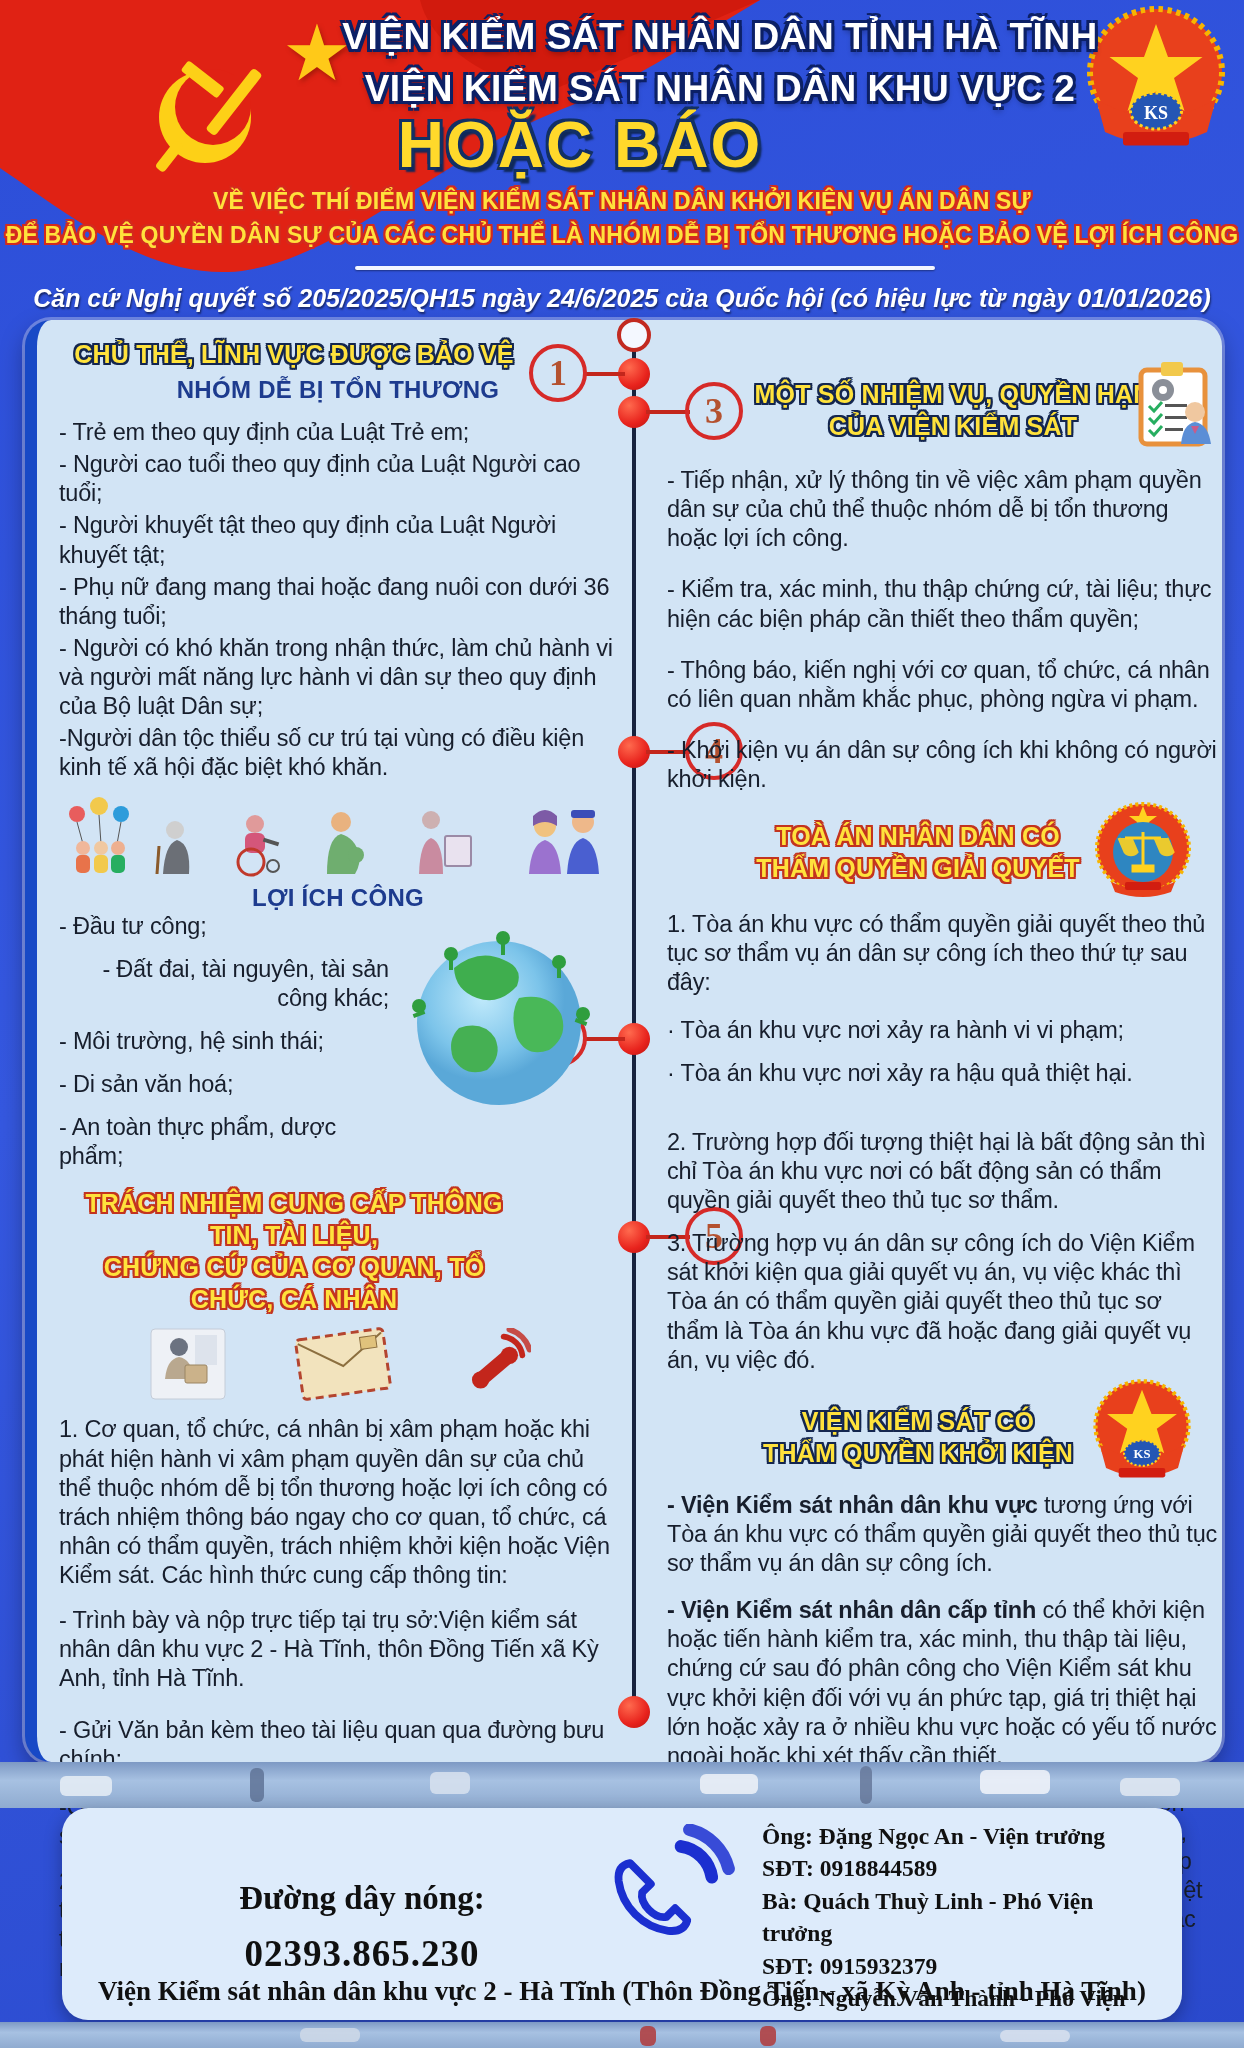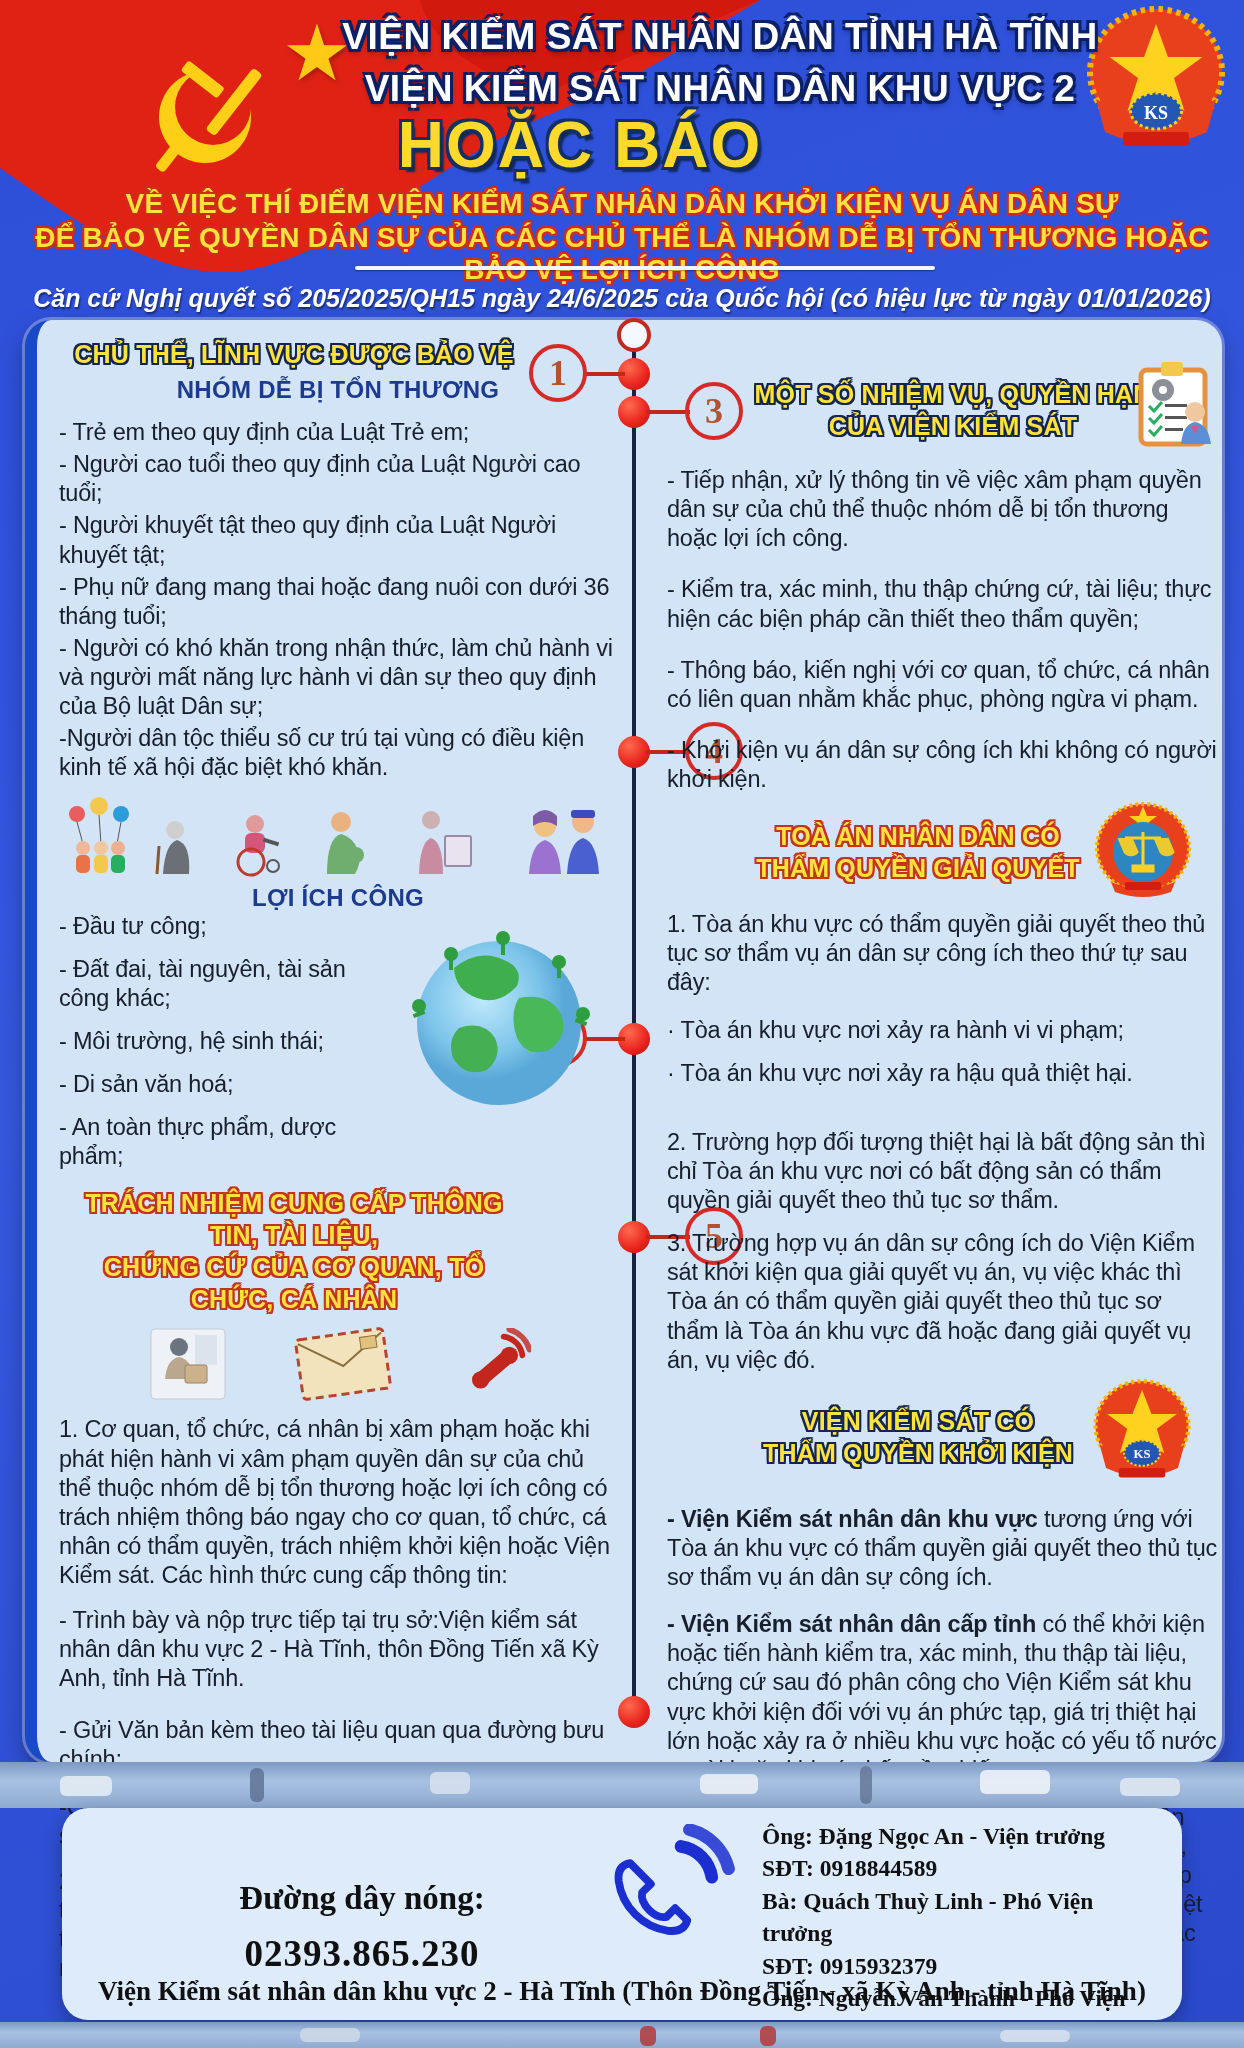--- a/index.html
+++ b/index.html
@@ -5,21 +5,21 @@
   html,body{margin:0;padding:0;}
   body{width:1244px;height:2048px;position:relative;overflow:hidden;
        font-family:"Liberation Sans","DejaVu Sans",sans-serif;
        background:linear-gradient(160deg,#2c4ed8 0%,#3558e0 45%,#2a49cc 100%);}
   .abs{position:absolute;}
   
   .org-line{color:#ffffff;font-weight:bold;font-size:37px;letter-spacing:.5px;text-align:center;
      text-shadow:-3px -3px 0 #0c2066,3px -3px 0 #0c2066,-3px 3px 0 #0c2066,3px 3px 0 #0c2066,0 4px 6px rgba(0,0,0,.45);}
   .big-title{color:#ffd92b;font-weight:bold;font-size:64px;letter-spacing:2px;text-align:center;
      text-shadow:-3px -3px 0 #123064,3px -3px 0 #123064,-3px 3px 0 #123064,4px 5px 2px #10295a;}
-  .subtitle{color:#ffe23c;font-weight:bold;font-size:28px;text-align:center;letter-spacing:.2px;
+  .subtitle{color:#ffe23c;font-weight:bold;font-size:23px;text-align:center;letter-spacing:.2px;
      text-shadow:-2px -2px 0 #d42a1e,2px -2px 0 #d42a1e,-2px 2px 0 #d42a1e,2px 2px 0 #d42a1e,0 -2px 0 #d42a1e,0 2px 0 #d42a1e,-2px 0 0 #d42a1e,2px 0 0 #d42a1e;}
   .legal{color:#ffffff;font-weight:bold;font-style:italic;font-size:25px;text-align:center;text-shadow:1px 2px 2px rgba(0,0,0,.5);}
   .hr-white{height:4px;background:#f3f6ff;border-radius:2px;box-shadow:0 1px 2px rgba(0,0,0,.4);}
   
   .panel{background:#d2e4f5;border-radius:26px;border-left:12px solid #1849c6;
          box-shadow:0 0 0 3px rgba(255,255,255,.30),0 10px 24px rgba(0,0,0,.35);}
   .col{position:absolute;}
   .head-yellow{color:#ffe23c;font-weight:bold;font-size:25px;line-height:1.28;text-align:center;letter-spacing:.2px;
      text-shadow:-2px -2px 0 #14264f,2px -2px 0 #14264f,-2px 2px 0 #14264f,2px 2px 0 #14264f,0 -2px 0 #14264f,0 2px 0 #14264f,-2px 0 0 #14264f,2px 0 0 #14264f;}
   .head-yellow.redline{text-shadow:-2px -2px 0 #c3341f,2px -2px 0 #c3341f,-2px 2px 0 #c3341f,2px 2px 0 #c3341f,0 -2px 0 #c3341f,0 2px 0 #c3341f,-2px 0 0 #c3341f,2px 0 0 #c3341f;}
@@ -180,21 +180,21 @@
           <rect x="512" y="18" width="24" height="8" rx="3" fill="#3b4db8"></rect>
         <path d="M508,82 Q510,50 524,46 Q538,50 540,82 Z" fill="#4a5fd0"></path>
       </g>
     </svg>
 
     <div class="head-blue" style="margin-top:2px;">LỢI ÍCH CÔNG</div>
 
     <div style="position:relative;">
       <div class="body-txt" style="margin-top:0;width:330px;">
         <div class="item" style="margin-bottom:14px;">- Đầu tư công;</div>
-        <div class="item" style="margin-bottom:14px;">- Đất đai, tài nguyên, tài sản công khác;</div>
+        <div class="item" style="margin-bottom:14px;text-align:right;">- Đất đai, tài nguyên, tài sản công khác;</div>
         <div class="item" style="margin-bottom:14px;">- Môi trường, hệ sinh thái;</div>
         <div class="item" style="margin-bottom:14px;">- Di sản văn hoá;</div>
         <div class="item" style="margin-bottom:14px;">- An toàn thực phẩm, dược phẩm;</div>
       </div>
 
       <svg class="abs" style="left:340px;top:6px;" width="200" height="200" viewBox="0 0 200 200">
         <defs>
           <radialGradient id="sea" cx="40%" cy="35%">
               <stop offset="0%" stop-color="#bfe9fb"></stop>
               <stop offset="70%" stop-color="#7cc4ea"></stop>
@@ -330,21 +330,21 @@
         <ellipse cx="52" cy="44" rx="44" ry="42" fill="#e8401c"></ellipse>
         <ellipse cx="52" cy="44" rx="44" ry="42" fill="none" stroke="#f7b500" stroke-width="4" stroke-dasharray="3,3"></ellipse>
         <polygon points="52,10 61,33 85,33 66,47 73,70 52,57 31,70 38,47 19,33 43,33" fill="#ffd21f"></polygon>
         <path d="M12,62 Q52,86 92,62 L86,84 Q52,100 18,84 Z" fill="#e8401c"></path>
         <ellipse cx="52" cy="70" rx="17" ry="12" fill="#2456b4" stroke="#ffd21f" stroke-width="2" stroke-dasharray="2,2"></ellipse>
         <text x="52" y="75" text-anchor="middle" font-size="12" font-weight="bold" fill="#ffffff" font-family="Liberation Serif,serif">KS</text>
         <rect x="30" y="84" width="44" height="9" rx="2" fill="#d21d10"></rect>
       </svg>
     </div>
 
-    <div class="body-txt" style="margin-top:20px;">
+    <div class="body-txt" style="margin-top:6px;">
       <b>- Viện Kiểm sát nhân dân khu vực</b><span> tương ứng với Tòa án khu vực có thẩm quyền giải quyết theo thủ tục sơ thẩm vụ án dân sự công ích.</span>
     </div>
     <div class="body-txt" style="margin-top:18px;">
       <b>- Viện Kiểm sát nhân dân cấp tỉnh</b><span> có thể khởi kiện hoặc tiến hành kiểm tra, xác minh, thu thập tài liệu, chứng cứ sau đó phân công cho Viện Kiểm sát khu vực khởi kiện đối với vụ án phức tạp, giá trị thiệt hại lớn hoặc xảy ra ở nhiều khu vực hoặc có yếu tố nước ngoài hoặc khi xét thấy cần thiết.</span>
     </div>
     <div class="body-txt" style="margin-top:18px;">
       <b>-Viện Kiểm sát nhân dân tối cao</b><span> có thể khởi kiện hoặc tiến hành kiểm tra, xác minh, thu thập tài liệu, chứng cứ sau đó phân công cho Viện Kiểm sát cấp dưới khởi kiện đối với vụ án rất phức tạp, giá trị thiệt hại rất lớn hoặc xảy ra ở nhiều tỉnh, thành phố hoặc có ảnh hưởng đến an ninh, đối ngoại hoặc khi xét thấy cần thiết.</span>
     </div>
   </div>
 </div>

